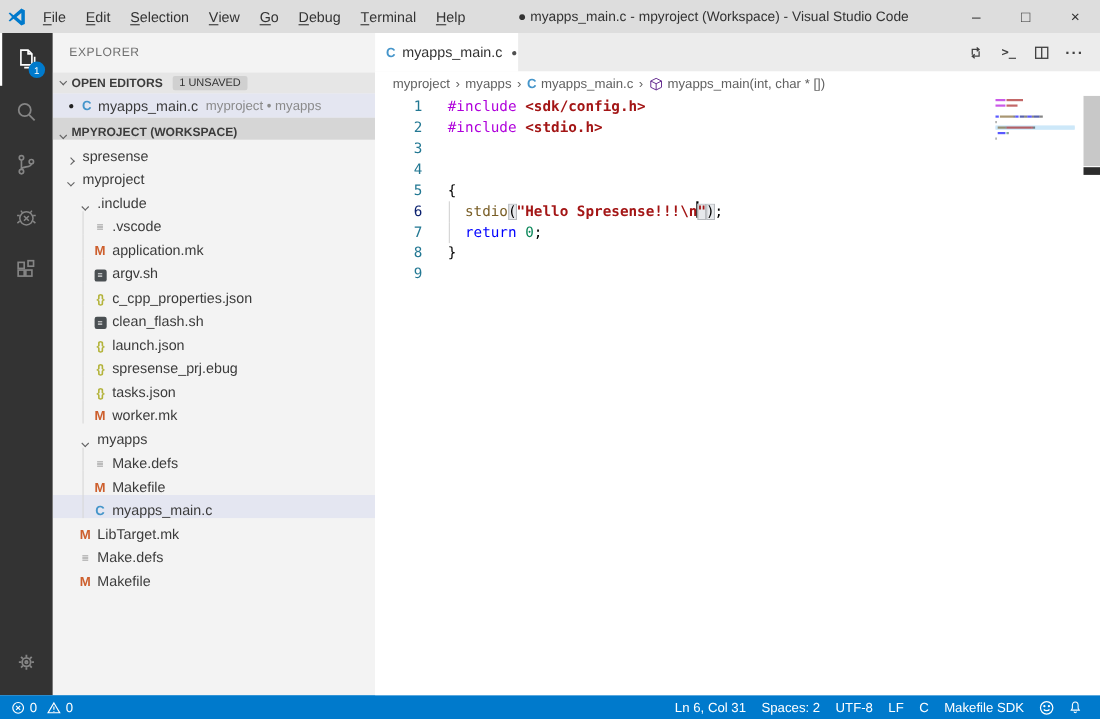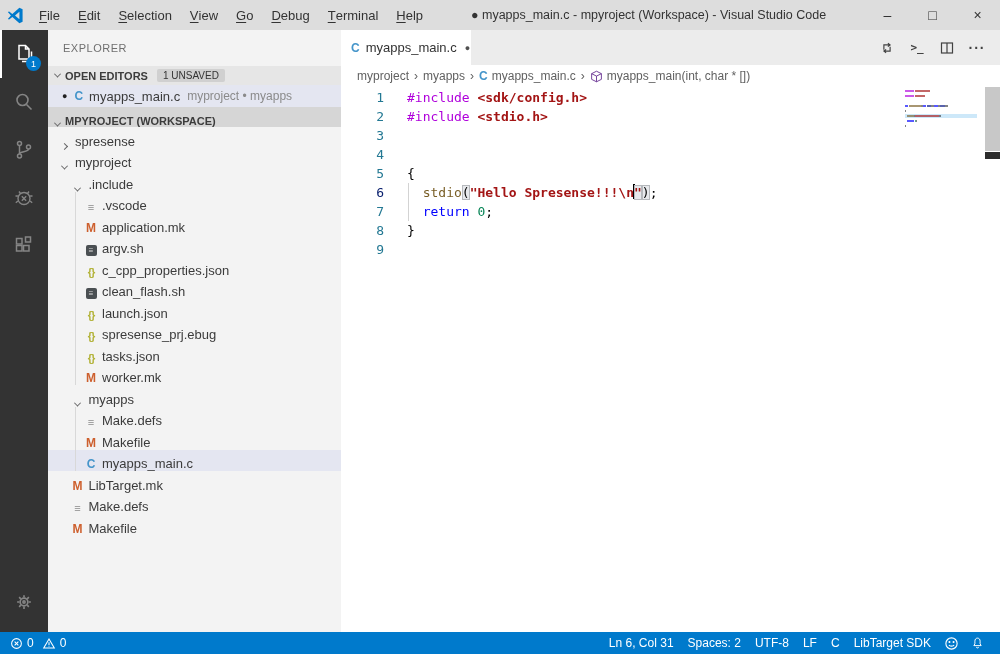--- a/index.html
+++ b/index.html
@@ -451,21 +451,21 @@
         </span>
         <span>0</span>
       </span>
     </div>
     <div class="sb-right" id="status-right">
         <span class="sb-item">Ln 6, Col 31</span>
         <span class="sb-item">Spaces: 2</span>
         <span class="sb-item">UTF-8</span>
         <span class="sb-item">LF</span>
         <span class="sb-item">C</span>
-        <span class="sb-item">LibTarget SDK</span>
+        <span class="sb-item">Makefile SDK</span>
         <span class="sb-icon">
           <svg width="15" height="15" viewBox="0 0 16 16" fill="none" stroke="#fff" stroke-width="1.2">
             <circle cx="8" cy="8" r="6"></circle>
             <circle cx="5.8" cy="6.4" r="0.5" fill="#fff"></circle>
             <circle cx="10.2" cy="6.4" r="0.5" fill="#fff"></circle>
             <path d="M5.3 9.5 C6.2 11.2 9.8 11.2 10.7 9.5"></path>
           </svg>
         </span>
         <span class="sb-icon">
           <svg width="13" height="14" viewBox="0 0 16 16" fill="none" stroke="#fff" stroke-width="1.2">

